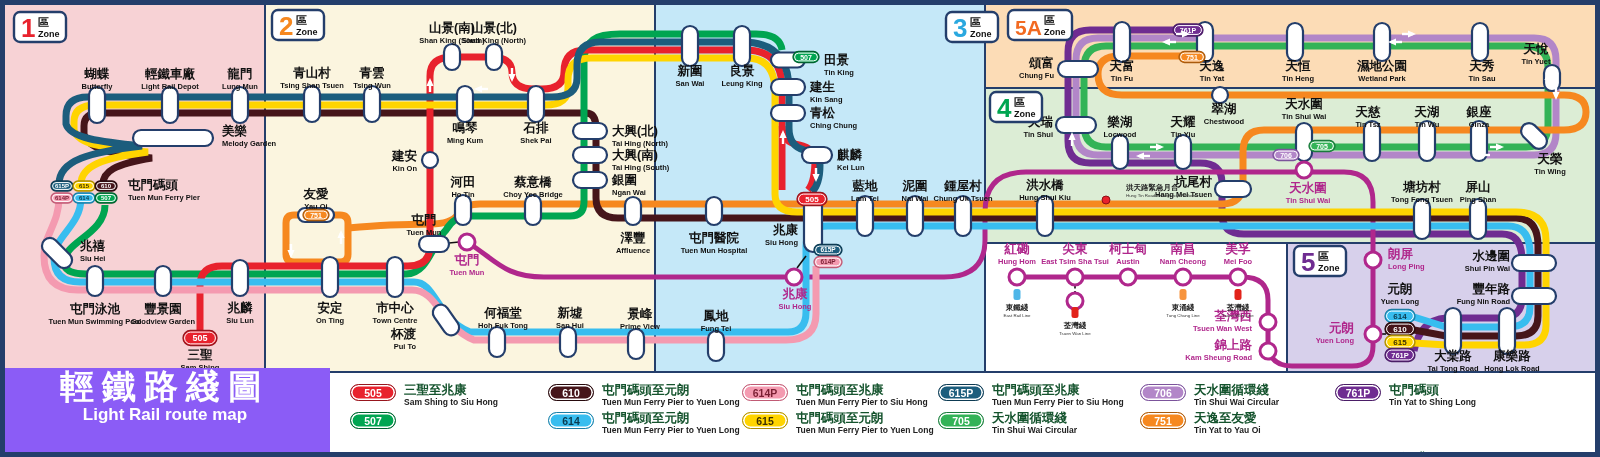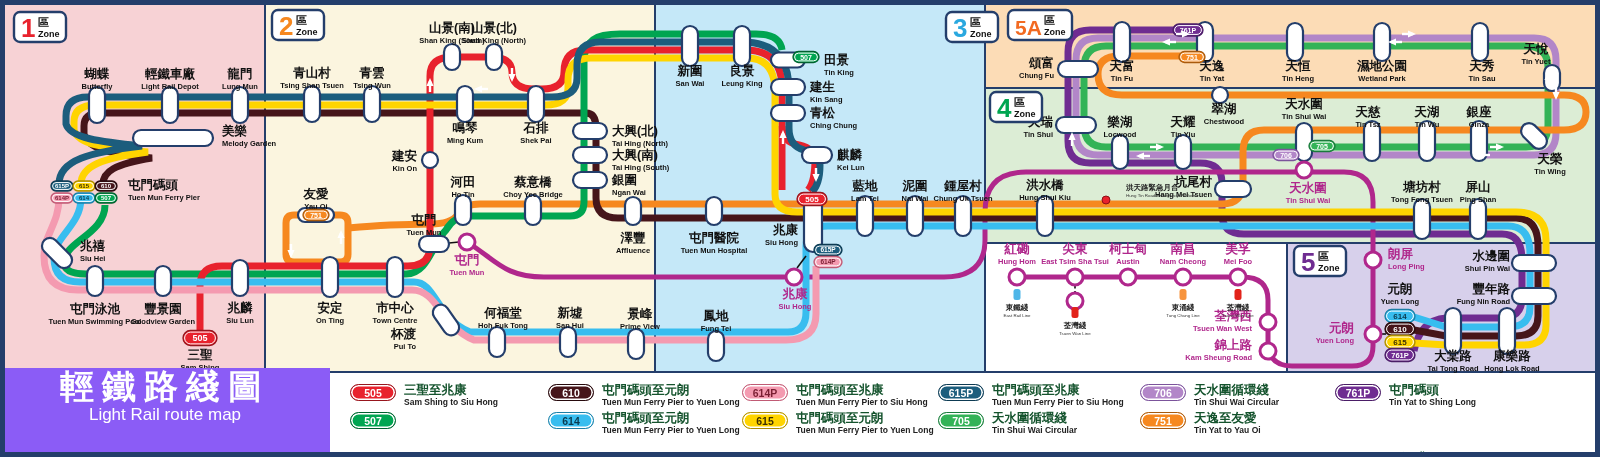--- a/index.html
+++ b/index.html
@@ -2,21 +2,21 @@
 <html><head>
 <meta charset="utf-8">
 <style>
   html,body{margin:0;padding:0;background:#fff;}
   #frame{position:relative;width:1600px;height:457px;background:#fff;overflow:hidden;
          font-family:"Liberation Sans","DejaVu Sans",sans-serif;}
   #map{position:absolute;left:0;top:0;}
   #titleblock{position:absolute;left:0;top:368px;width:330px;height:98px;background:#8b5cf6;
               color:#fff;text-align:center;box-sizing:border-box;}
   #titleblock .zh{font-size:34px;font-weight:bold;letter-spacing:8px;line-height:36px;}
-  #titleblock .en{font-size:17px;font-weight:normal;line-height:22px;}
+  #titleblock .en{font-size:17px;font-weight:bold;line-height:22px;}
   #legend{position:absolute;left:330px;top:372px;width:1270px;height:85px;}
   .lg-item{position:absolute;display:flex;align-items:flex-start;}
   .lg-badge{display:inline-block;min-width:46px;height:17px;border-radius:9px;border:1.6px solid #333;
             box-shadow:inset 0 0 0 1.6px #fff;font-size:10.5px;font-weight:bold;text-align:center;
             line-height:17px;box-sizing:border-box;padding:0 4px;flex:0 0 auto;}
   .lg-text{margin-left:8px;line-height:1;}
   .lg-zh{font-size:12.5px;font-weight:bold;color:#14532d;line-height:13px;}
   .lg-en{font-size:8.5px;font-weight:bold;color:#222;line-height:10px;}
   .lg-sym{width:46px;height:17px;position:relative;flex:0 0 auto;}
   .lg-sym .bar{position:absolute;left:0;top:6.5px;width:46px;height:4px;background:#b0278c;}

